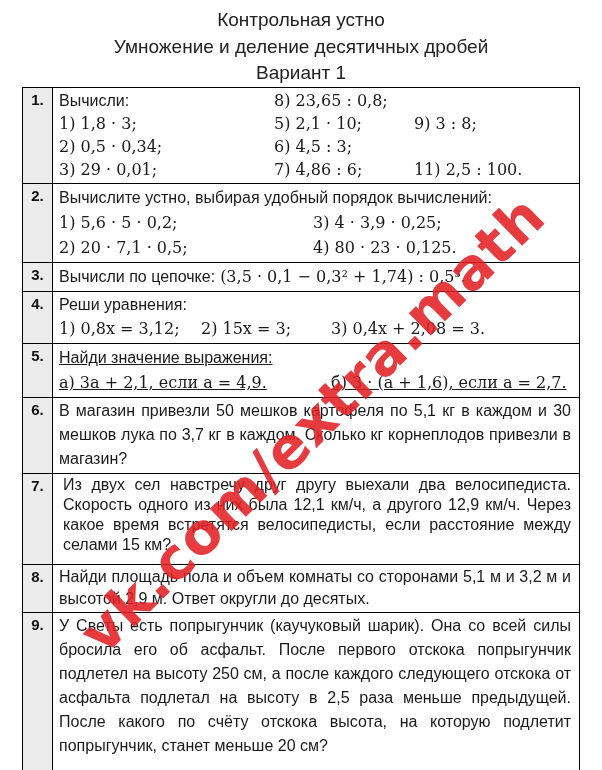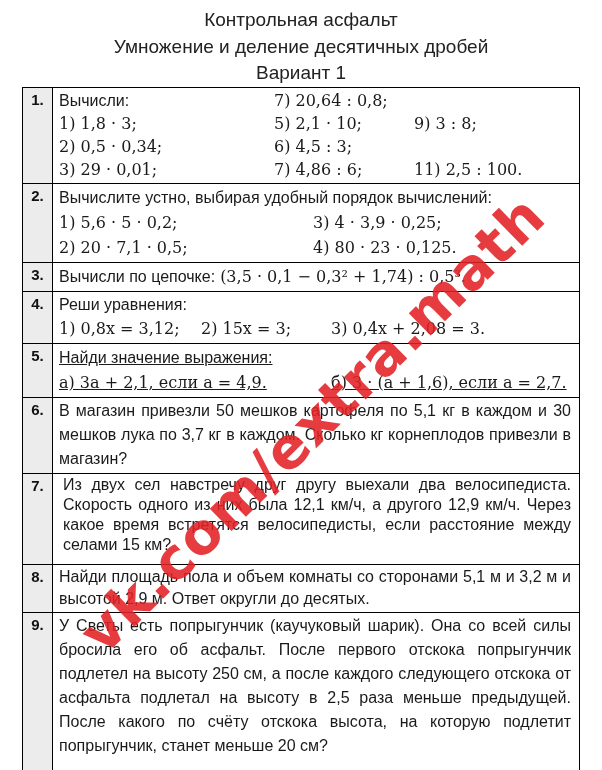--- a/index.html
+++ b/index.html
@@ -76,33 +76,33 @@
     z-index:5;
     pointer-events:none;
   }
 </style>
 </head>
 <body>
 
 <div class="page">
 
   <div class="title-block">
-    <div>Контрольная асфальт</div>
+    <div>Контрольная устно</div>
     <div>Умножение и деление десятичных дробей</div>
     <div>Вариант 1</div>
   </div>
 
   <div class="problems-table">
 
     <div class="prow r1">
       <div class="num-cell">1.</div>
       <div class="cell">
         <div class="g3">
           <span>Вычисли:</span>
-          <span class="math">7) 20,64 : 0,8;</span>
+          <span class="math">8) 23,65 : 0,8;</span>
         </div>
         <div class="g3">
           <span class="math">1) 1,8 · 3;</span>
           <span class="math">5) 2,1 · 10;</span>
           <span class="math">9) 3 : 8;</span>
         </div>
         <div class="g3">
           <span class="math">2) 0,5 · 0,34;</span>
           <span class="math">6) 4,5 : 3;</span>
         </div>

